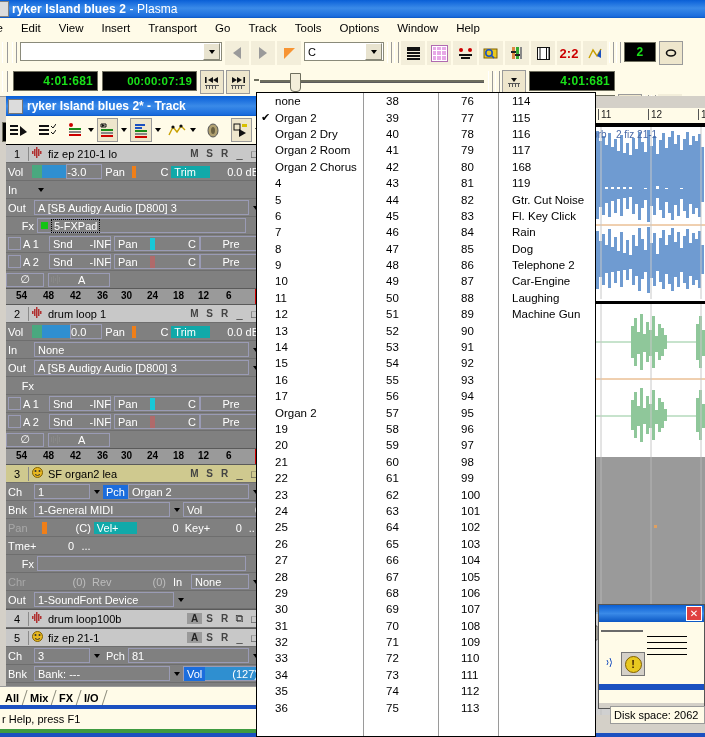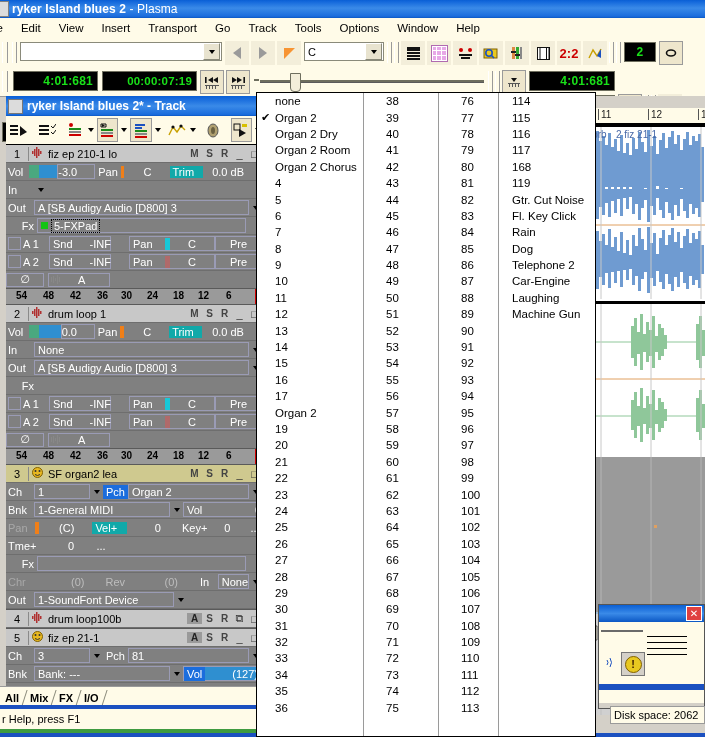--- a/index.html
+++ b/index.html
@@ -107,21 +107,21 @@
   .trkhead .msr span{width:15px;text-align:center;color:#444;font-weight:bold;font-size:10px;}
   .trkhead .msr span.on{background:#9a9a9a;color:#222;}
   .trkhead .mini{width:15px;text-align:center;color:#333;}
 
   .row{display:flex;align-items:center;height:17px;color:#fff;font-size:11px;border-bottom:1px solid #6e6e6e;}
   .row .lbl{width:26px;padding-left:2px;color:#fff;}
   .row .lbl.dimlbl{color:#a8a8a8;}
   .fieldbox{border:1px solid #9a9bb5;height:15px;display:flex;align-items:center;box-sizing:border-box;}
   .volbar{height:13px;background:#2f8fd0;position:relative;}
   .volbar i{position:absolute;left:0;top:0;bottom:0;width:10px;background:#4aa87f;}
-  .numr{text-align:right;padding-right:18px;}
+  .numr{text-align:right;padding-right:3px;}
   .selcyan{background:#11a9a9;color:#fff;}
   .selblue{background:#1b6ddd;color:#fff;}
   .drop{width:13px;display:flex;align-items:center;justify-content:center;flex:0 0 auto;}
   .pantick{width:5px;height:12px;background:#f07f18;}
   .pantick.cy{background:#18c8d8;}
   .pantick.rd{background:#b06a6a;}
   .fxbox{border:1px solid #9a9bb5;height:15px;display:flex;align-items:center;padding-left:3px;box-sizing:border-box;}
   .fxdot{width:7px;height:7px;background:#13c413;margin-right:3px;}
   .dashsel{border:1px dotted #000;padding:0 2px;}
   .minimeter{border:1px solid #9a9bb5;height:14px;display:flex;align-items:center;padding:0 2px;box-sizing:border-box;}

